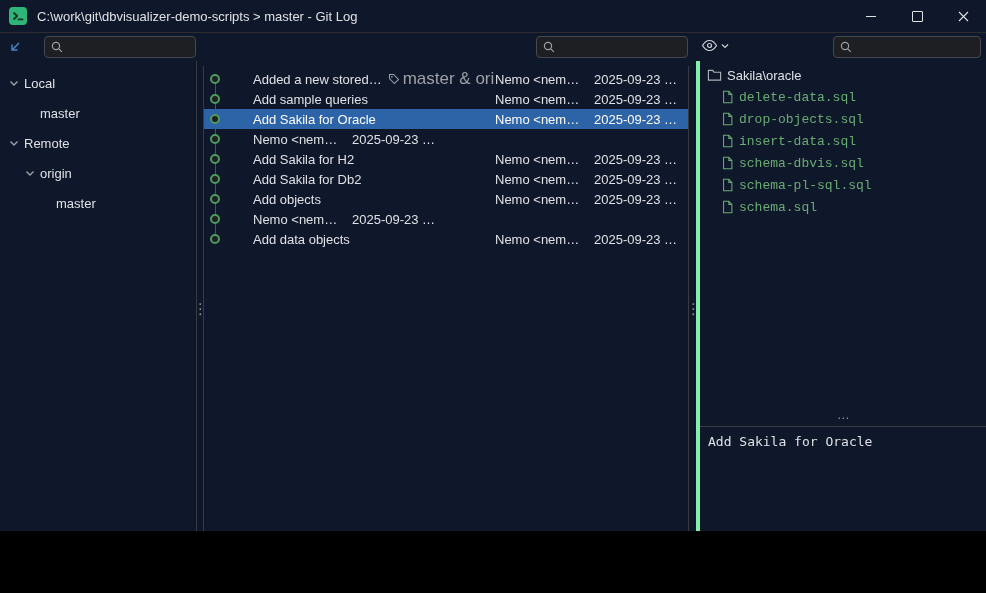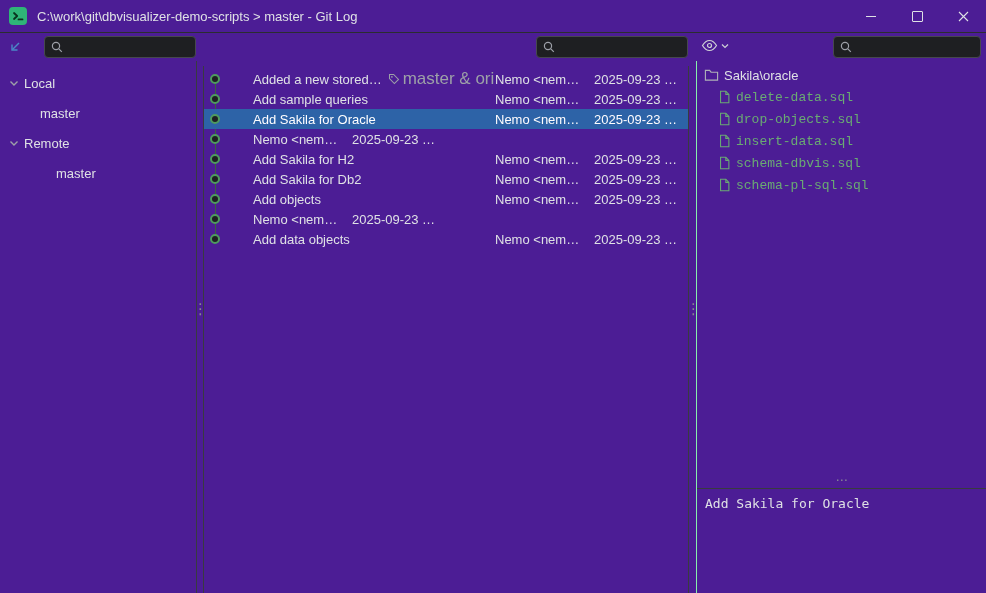--- a/index.html
+++ b/index.html
@@ -1,18 +1,18 @@
 <!DOCTYPE html>
 <html><head>
 <meta charset="utf-8">
 <style>
   html,body { margin:0; padding:0; background:#000; }
   .window {
-    position:relative; width:986px; height:593px; overflow:hidden;
-    background:#4c1d95; color:#dfe1e5;
+    position:relative; width:986px; height:531px; overflow:hidden;
+    background:#0f172a; color:#dfe1e5;
     font-family:"Liberation Sans","DejaVu Sans",sans-serif; font-size:13px;
   }
   
   .titlebar { height:33px; display:flex; align-items:center; border-bottom:1px solid #2b2d30; box-sizing:border-box; }
   .app-icon { margin:0 10px 0 9px; display:flex; }
   .title { white-space:nowrap; }
   .win-controls { margin-left:auto; display:flex; height:100%; }
   .win-btn { width:46px; height:100%; display:flex; align-items:center; justify-content:center; cursor:default; }
   .min-glyph { width:10px; height:0; border-top:1px solid #dfe1e5; display:block; }
   .max-glyph { width:9px; height:9px; border:1px solid #dfe1e5; border-radius:1px; display:block; }
@@ -30,21 +30,21 @@
   .search-right  { left:833px; width:148px; }
   .eye-btn { position:absolute; left:701px; top:6px; display:flex; align-items:center; gap:2px; cursor:default; }
 
   
   .content { position:absolute; top:61px; left:0; right:0; bottom:0; }
   .panel-left { position:absolute; left:0; top:0; bottom:0; width:197px;
                 border-right:1px solid #393b40; box-sizing:border-box; padding-top:3px; }
   .panel-middle { position:absolute; left:203px; top:5px; bottom:0; width:486px;
                   border-left:1px solid #393b40; border-right:1px solid #393b40; box-sizing:border-box; }
   .panel-right { position:absolute; left:696px; top:0; bottom:0; width:290px;
-                 border-left:1px solid #86efac; box-sizing:border-box;
+                 border-left:4px solid #86efac; box-sizing:border-box;
                  display:flex; flex-direction:column; }
 
   
   .tree-row { height:22px; display:flex; align-items:center; gap:2px; white-space:nowrap;margin-top:8px; }
   .ind-chev0 { padding-left:6px; }
   .ind-leaf1 { padding-left:40px; }
   .ind-chev1 { padding-left:22px; }
   .ind-leaf2 { padding-left:56px; }
   .chev { display:flex; width:16px; justify-content:center; }
 
@@ -166,20 +166,28 @@
         <span>master</span>
       </div>
       <div class="tree-row ind-chev0">
         <span class="chev">
           <svg width="16" height="16" viewBox="0 0 16 16">
               <path d="M4.5 6.5L8 10l3.5-3.5" stroke="#9da0a8" stroke-width="1.4" fill="none"></path>
             </svg>
         </span>
         <span>Remote</span>
       </div>
+      <div class="tree-row ind-chev1">
+        <span class="chev">
+          <svg width="16" height="16" viewBox="0 0 16 16">
+              <path d="M4.5 6.5L8 10l3.5-3.5" stroke="#9da0a8" stroke-width="1.4" fill="none"></path>
+            </svg>
+        </span>
+        <span>origin</span>
+      </div>
       <div class="tree-row ind-leaf2">
         <span>master</span>
       </div>
     </div>
 
     <div class="panel-middle">
       <div class="commits">
         <div class="graph-line"></div>
 
         <div class="commit-row">
@@ -321,20 +329,27 @@
           </svg>
           <span>schema-dbvis.sql</span>
         </div>
         <div class="ft-row ft-file">
           <svg width="13" height="14" viewBox="0 0 14 16">
             <path d="M2.5 1.5h6l3.5 3.5v9.5h-9.5z" fill="none" stroke="#6aab73" stroke-width="1.2"></path>
             <path d="M8.5 1.5V5H12" fill="none" stroke="#6aab73" stroke-width="1.2"></path>
           </svg>
           <span>schema-pl-sql.sql</span>
         </div>
+        <div class="ft-row ft-file">
+          <svg width="13" height="14" viewBox="0 0 14 16">
+            <path d="M2.5 1.5h6l3.5 3.5v9.5h-9.5z" fill="none" stroke="#6aab73" stroke-width="1.2"></path>
+            <path d="M8.5 1.5V5H12" fill="none" stroke="#6aab73" stroke-width="1.2"></path>
+          </svg>
+          <span>schema.sql</span>
+        </div>
       </div>
 
       <div class="hsplit">⋯</div>
 
       <div class="details">Add Sakila for Oracle</div>
     </div>
 
     <div class="vsplit vsplit-left">⋮</div>
     <div class="vsplit vsplit-right">⋮</div>
   </div>

